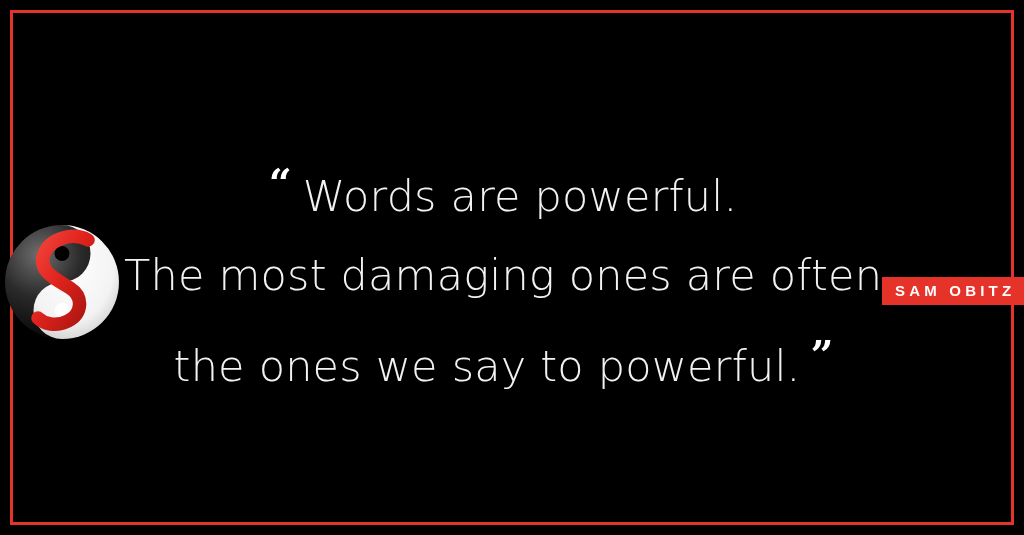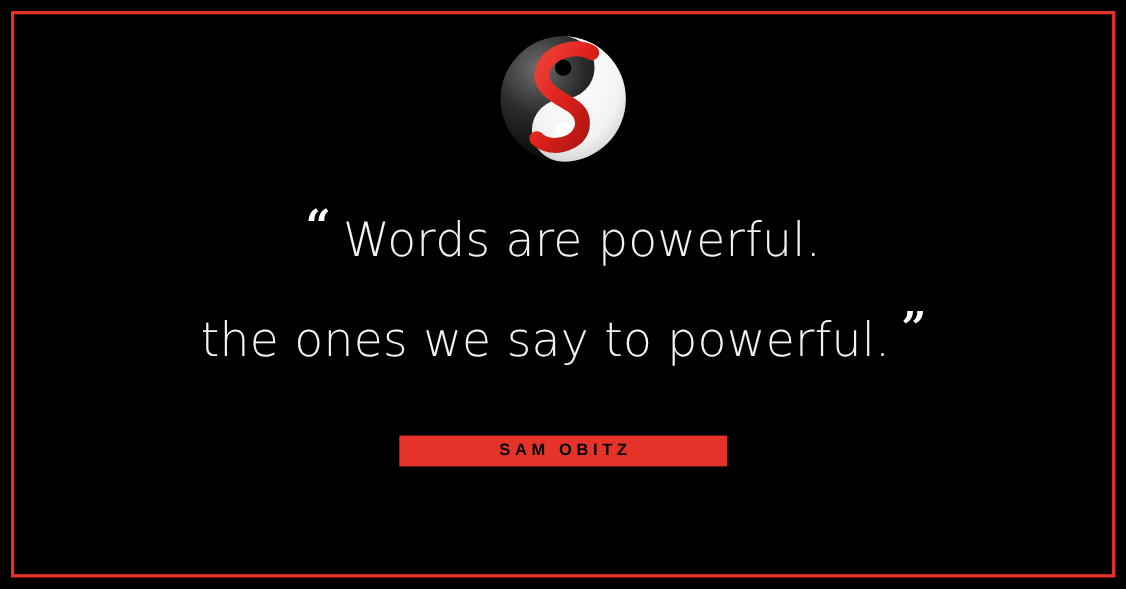--- a/index.html
+++ b/index.html
@@ -35,21 +35,21 @@
     pointer-events: none;
   }
 
   .content {
     position: absolute;
     left: 0;
     top: 0;
     width: 1024px;
     height: 535px;
     display: flex;
-    flex-direction: column;
+    flex-direction: row;
     align-items: center;
   }
 
   
   .logo-wrap {
     position: relative;
     width: 124px;
     height: 124px;
     margin-top: 28px;
   }
@@ -102,21 +102,21 @@
     background: #e6332a;
     display: flex;
     align-items: center;
     justify-content: center;
   }
   .author-name {
     font-family: "Liberation Sans", sans-serif;
     font-weight: 700;
     font-size: 15px;
     letter-spacing: 4.2px;
-    color: #000000;
+    color: #ffffff;
     text-indent: 4.2px;
     white-space: nowrap;
   }
 </style>
 </head>
 <body>
 
 <div class="card">
 
   <div class="frame"></div>
@@ -164,20 +164,21 @@
                    C 37 52, 58 60, 70 68
                    C 84 77, 82 94, 68 101
                    C 56 107, 44 104, 38 98" fill="none" stroke="url(#gRed)" stroke-width="13.5" stroke-linecap="round" stroke-linejoin="round"></path>
         </g>
       </svg>
     </div>
 
     <div class="quote-block">
       <span class="quote-line l1"><span class="qmark open">“</span><span>Words are powerful.</span></span>
 
+      <span class="quote-line l2">The most damaging ones are often</span>
 
       <span class="quote-line l3"><span>the ones we say to powerful.</span><span class="qmark close">”</span></span>
     </div>
 
     <div class="author-banner">
       <span class="author-name">SAM OBITZ</span>
     </div>
 
   </div>
 </div>

